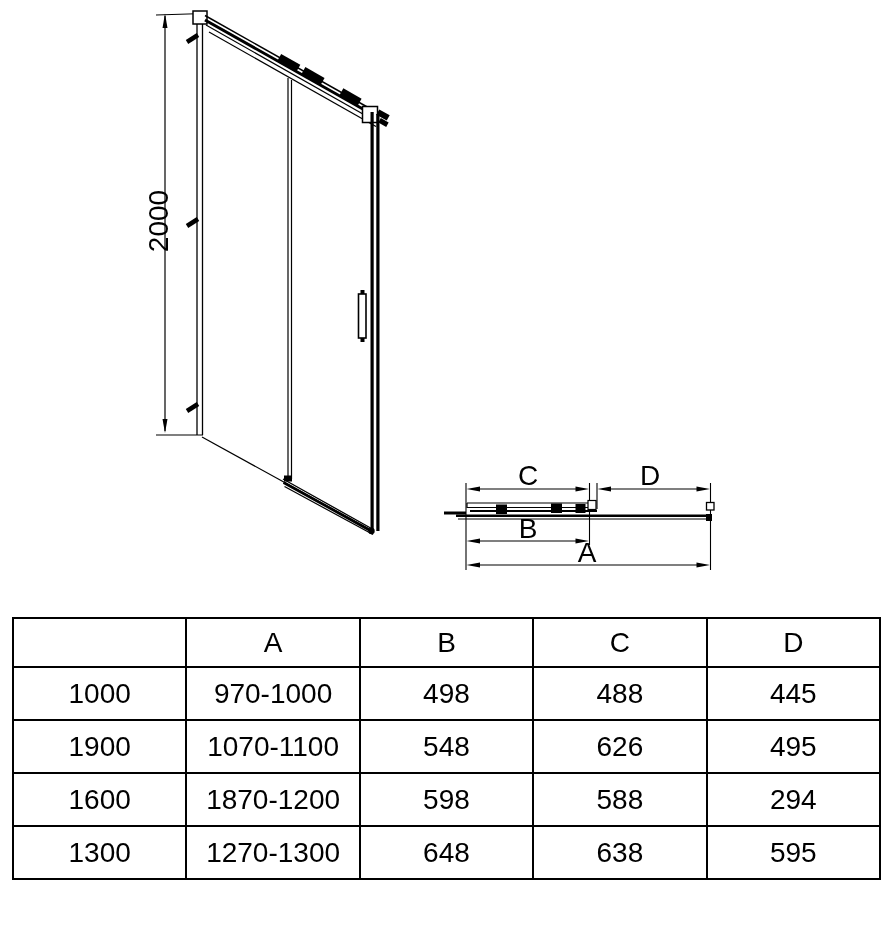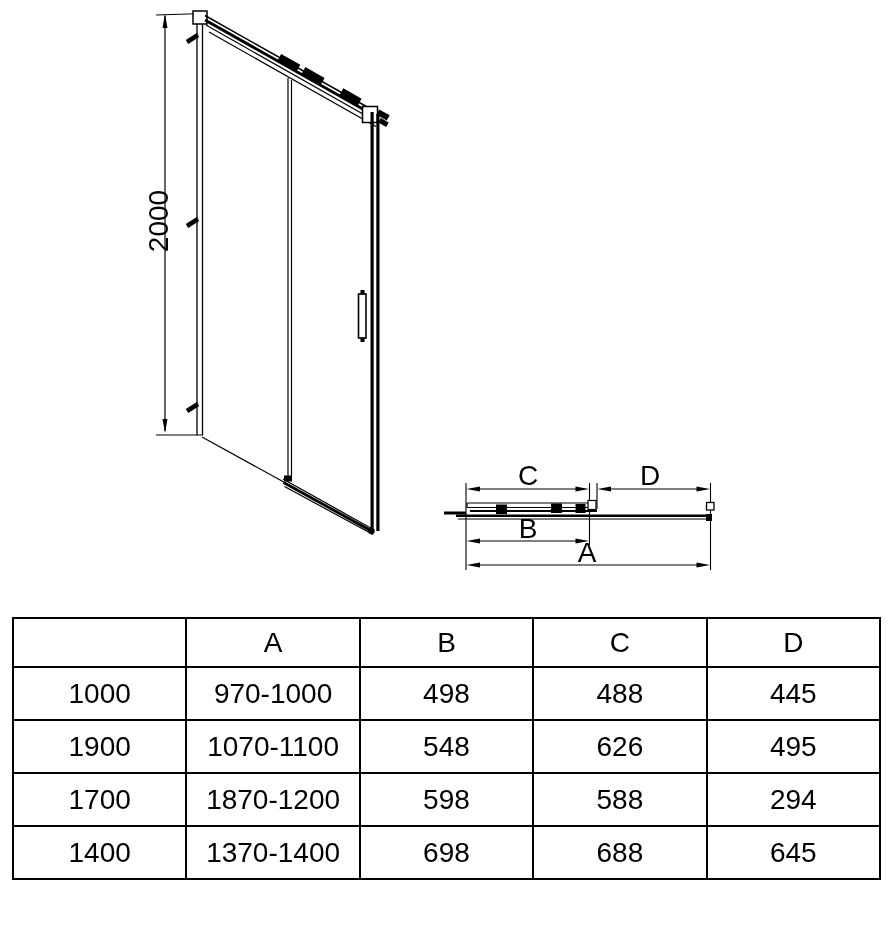--- a/index.html
+++ b/index.html
@@ -156,28 +156,28 @@
         <td>445</td>
       </tr>
       <tr>
         <td>1900</td>
         <td>1070-1100</td>
         <td>548</td>
         <td>626</td>
         <td>495</td>
       </tr>
       <tr>
-        <td>1700</td>
+        <td>1600</td>
         <td>1870-1200</td>
         <td>598</td>
         <td>588</td>
         <td>294</td>
       </tr>
       <tr>
-        <td>1400</td>
-        <td>1370-1400</td>
-        <td>698</td>
-        <td>688</td>
-        <td>645</td>
+        <td>1300</td>
+        <td>1270-1300</td>
+        <td>648</td>
+        <td>638</td>
+        <td>595</td>
       </tr>
     </tbody>
   </table>
 </div>
 
 </body></html>

